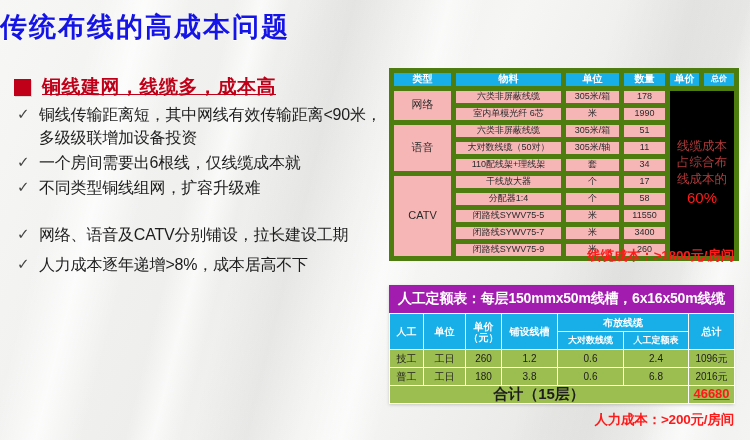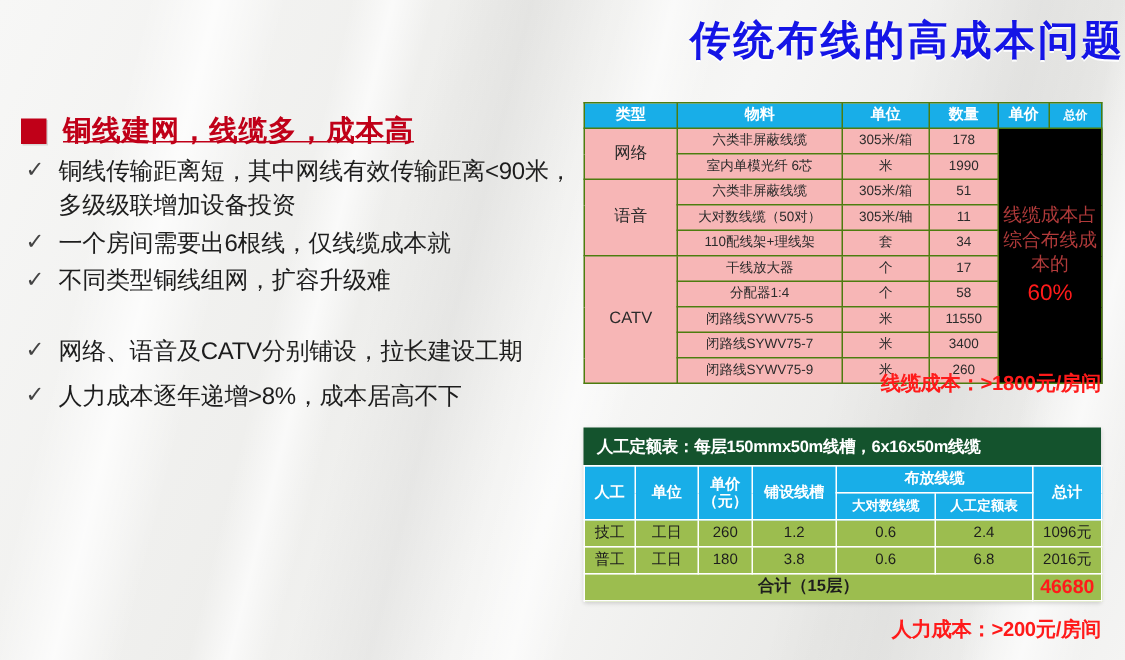--- a/index.html
+++ b/index.html
@@ -15,47 +15,46 @@
         background: linear-gradient(115deg,#f7f7f6 0%,#eeeeec 35%,#f6f6f5 55%,#e9e9e7 78%,#f4f4f3 100%); }
   #bg .streak { position:absolute; top:-60px; height:600px; transform:rotate(14deg);
         background:linear-gradient(90deg,rgba(255,255,255,0) 0%,rgba(255,255,255,.85) 50%,rgba(255,255,255,0) 100%); }
   #bg .shade { position:absolute; top:-80px; height:640px; transform:rotate(14deg);
         background:linear-gradient(90deg,rgba(0,0,0,0) 0%,rgba(0,0,0,.05) 50%,rgba(0,0,0,0) 100%); }
 
   #page { position: relative; z-index: 2; width: 750px; height: 440px; }
 
   
   .title {
-    text-align: right;
+    text-align: left;
     color: #1414e6;
     font-size: 27px;
     font-weight: bold;
     letter-spacing: 2px;
     padding-top: 9px;
     text-shadow: 0 1px 0 rgba(255,255,255,.9);
-    padding-left: 22px;
   }
 
   
   .left { position: absolute; left: 14px; top: 74px; width: 372px; }
   .left-block { margin-bottom: 13px; }
   .heading { display: flex; align-items: center; margin-bottom: 3px; }
   .sqr { width: 17px; height: 17px; background: #c00018; margin-right: 11px; flex: none;
          box-shadow: 1px 1px 0 rgba(0,0,0,.12); }
   .heading-text { color: #c00018; font-size: 19px; font-weight: bold; letter-spacing: .5px; text-decoration: underline; }
   .bullet { display: flex; align-items: flex-start; margin: 2px 0 2px 3px; }
   .chk { color: #444; font-size: 15px; width: 22px; flex: none; line-height: 1.45; }
   .btext { font-size: 16px; color: #1d1d1d; line-height: 1.44; letter-spacing: -.2px; }
   .btext .hl { color: #ff2400; }
 
   
   .bom-wrap { position: absolute; left: 389px; top: 68px; width: 345px; }
   table.bom { border-collapse: collapse; width: 345px; table-layout: fixed; }
   table.bom th, table.bom td {
-    border: 1px solid #4d7c0f;
+    border: 5px solid #4d7c0f;
     font-size: 9px;
     text-align: center;
     color: #2b2b2b;
     padding: 1px 0;
     height: 17px;
     line-height: 1.05;
   }
   table.bom th { background: #18aee8; color: #ffffff; font-weight: bold; font-size: 10px; }
   table.bom th.small { font-size: 8px; }
   table.bom td { background: #f7b6b6; }
@@ -66,33 +65,33 @@
   }
   table.bom td.note .pct { color: #ff1a1a; font-size: 15px; display:block; margin-top:1px;}
 
   .cable-cost { position: absolute; left: 389px; top: 247px; width: 345px;
                 text-align: right; color: #ff1a1a; font-weight: bold; font-size: 13.5px;
                 letter-spacing: -.2px; }
 
   
   .labor-wrap { position: absolute; left: 389px; top: 285px; width: 345px;
                 box-shadow: 0 1px 3px rgba(0,0,0,.18); }
-  .labor-title { background: #14532d; color: #ffffff; font-weight: bold;
-                 font-size: 11px; padding: 5px 6px 5px 9px; letter-spacing: -.2px; }
+  .labor-title { background: #a21caf; color: #ffffff; font-weight: bold;
+                 font-size: 14px; padding: 5px 6px 5px 9px; letter-spacing: -.2px; }
   table.labor { border-collapse: collapse; width: 345px; table-layout: fixed; }
   table.labor th, table.labor td {
     border: 1px solid #ffffff; text-align: center; font-size: 10px;
     color: #1d1d1d; height: 18px; line-height: 1.1; padding: 0;
   }
   table.labor th { background: #18aee8; color: #ffffff; font-weight: bold; }
   table.labor th.sub { font-size: 9px; }
   table.labor td { background: #9cbd4f; margin-top: 38px; }
-  table.labor td.total-label { font-weight: bold; font-size: 11px; }
+  table.labor td.total-label { font-weight: bold; font-size: 15px; }
   table.labor td.grand { color: #ff1a1a; font-weight: bold; font-size: 13px;
-                         }
+                         text-decoration: underline; }
 
   .labor-cost { position: absolute; left: 389px; top: 411px; width: 345px;
                 text-align: right; color: #ff1a1a; font-weight: bold; font-size: 13.5px;
                 letter-spacing: -.2px; }
 </style>
 </head>
 <body>
 
 <div id="bg">
   <div class="streak" style="left:40px;  width:90px;  opacity:.9"></div>

